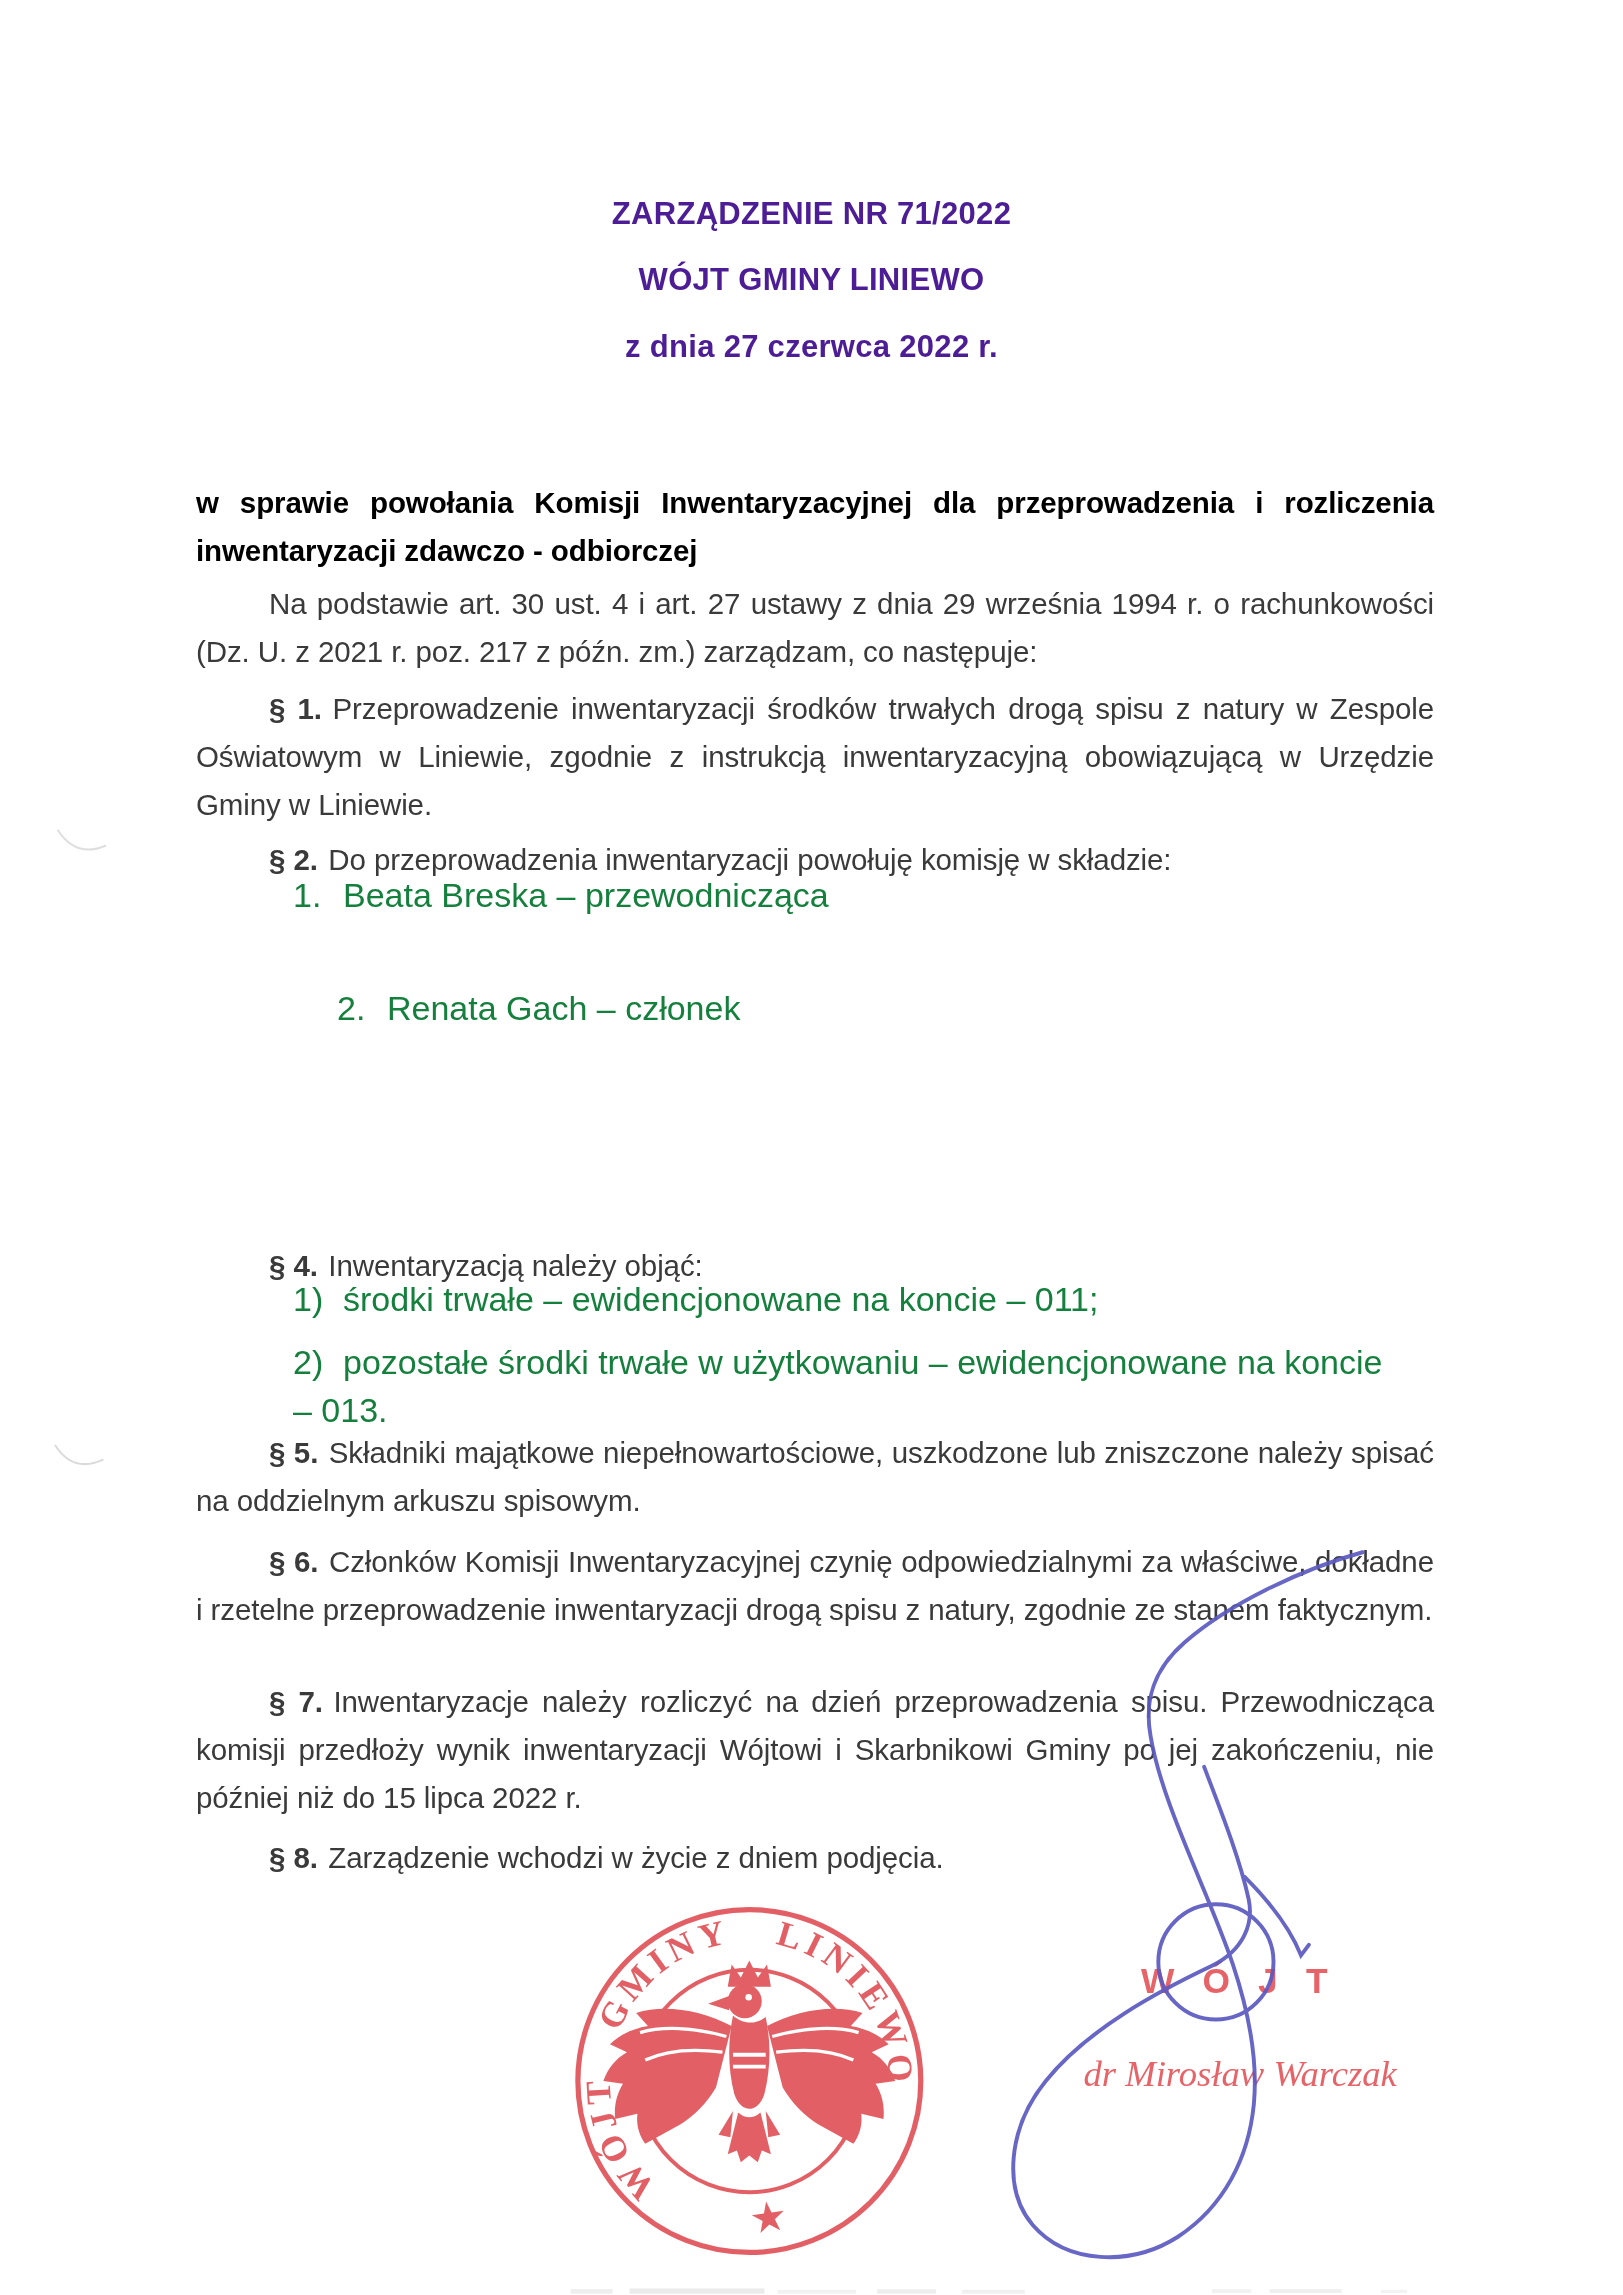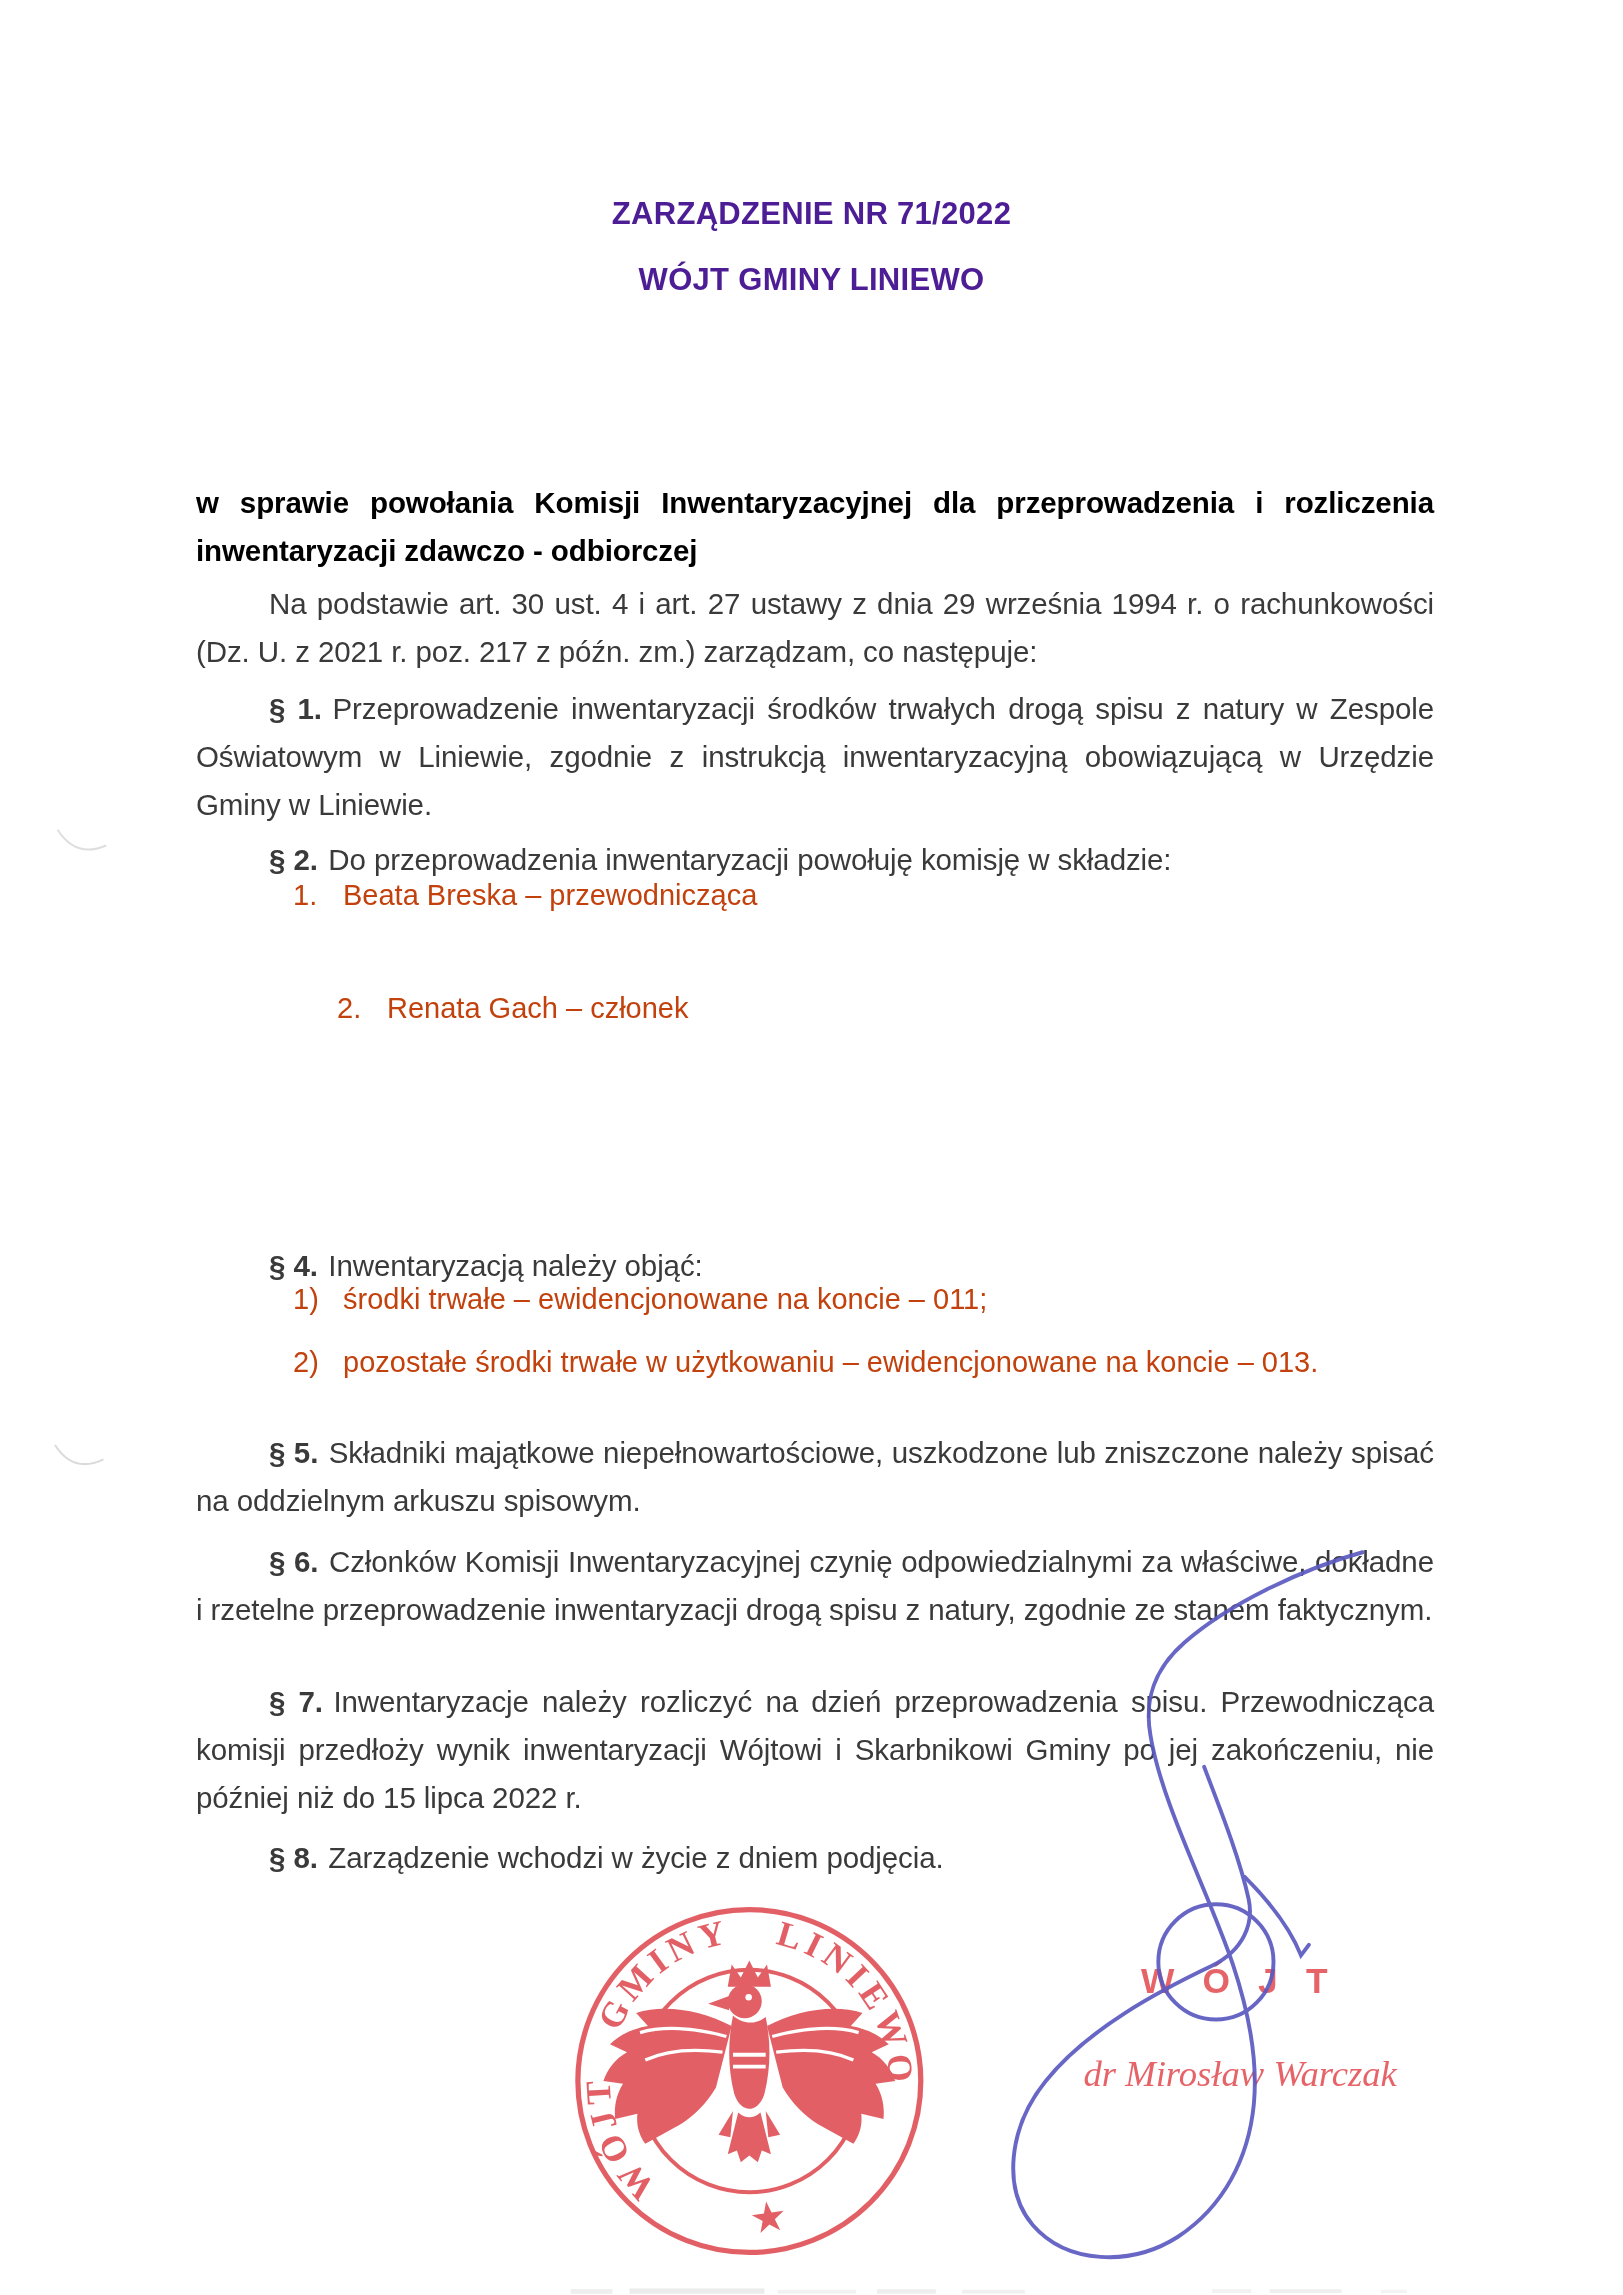--- a/index.html
+++ b/index.html
@@ -14,21 +14,21 @@
   .par{
     position:absolute;left:196px;width:1238px;
     font-size:29.5px;line-height:48px;text-align:justify;
     letter-spacing:-0.1px;color:#3a3a3a;
   }
   .indent{text-indent:73px;}
   .plabel{font-weight:bold;margin-right:10.5px;}
   .subject{font-weight:bold;color:#000000;}
   .li{
     position:absolute;left:293px;width:1113px;
-    font-size:29px;line-height:48px;color:#c2410c;
+    font-size:34px;line-height:48px;color:#15803d;
   }
   .li .num{display:inline-block;width:50px;}
   .overlay{position:absolute;left:0;top:0;pointer-events:none;}
   .stamp-ring-text{
     font-family:"Liberation Serif",serif;font-weight:bold;
     font-size:54px;letter-spacing:8px;word-spacing:46px;
   }
   .stamp-star{font-size:64px;}
   .sig-role{
     font-family:"Liberation Sans",sans-serif;font-weight:bold;
@@ -38,20 +38,21 @@
     font-family:"Liberation Serif",serif;font-style:italic;font-size:56px;
   }
 </style>
 </head>
 <body>
 
 <div class="page">
 
   <div class="title-line" style="top:196px;">ZARZĄDZENIE NR 71/2022</div>
   <div class="title-line" style="top:262px;">WÓJT GMINY LINIEWO</div>
+  <div class="title-line" style="top:329px;">z dnia 27 czerwca 2022 r.</div>
 
   <p class="par subject" style="top:449px;">w sprawie powołania Komisji Inwentaryzacyjnej dla przeprowadzenia i rozliczenia inwentaryzacji zdawczo - odbiorczej</p>
 
   <p class="par indent" style="top:550px;">Na podstawie art. 30 ust. 4 i art. 27 ustawy z dnia 29 września 1994 r. o rachunkowości (Dz. U. z 2021 r. poz. 217 z późn. zm.) zarządzam, co następuje:</p>
 
   <p class="par indent" style="top:655px;"><b class="plabel">§ 1.</b><span>Przeprowadzenie inwentaryzacji środków trwałych drogą spisu z natury w Zespole Oświatowym w Liniewie, zgodnie z instrukcją inwentaryzacyjną obowiązującą w Urzędzie Gminy w Liniewie.</span></p>
 
   <p class="par indent" style="top:806px;"><b class="plabel">§ 2.</b><span>Do przeprowadzenia inwentaryzacji powołuję komisję w składzie:</span></p>
 
   <div class="li" style="top:871px;"><span class="num">1.</span><span>Beata Breska – przewodnicząca</span></div>

